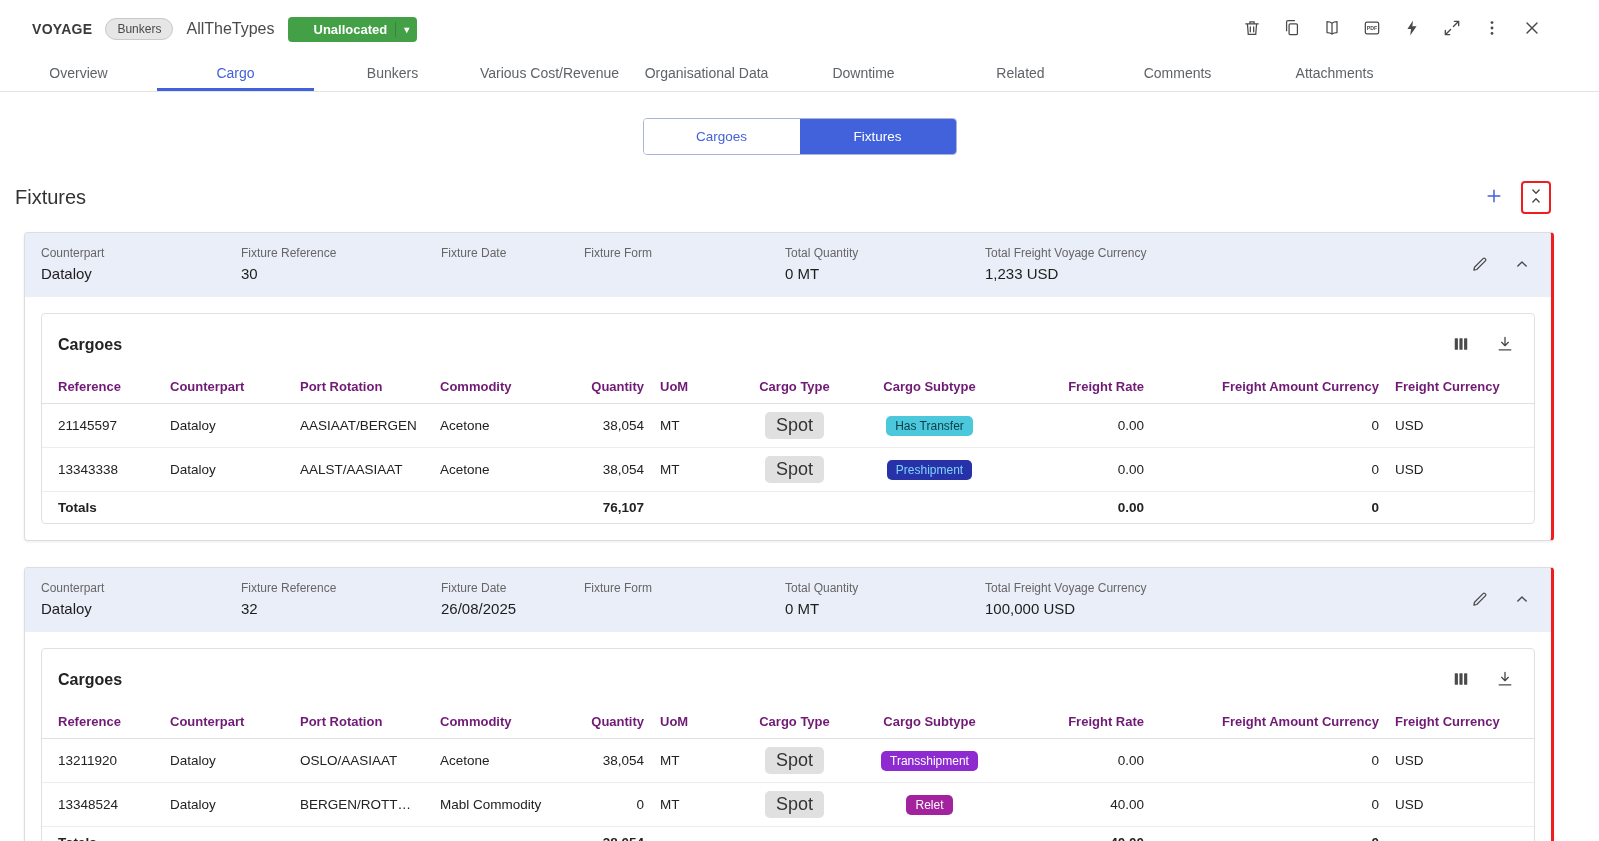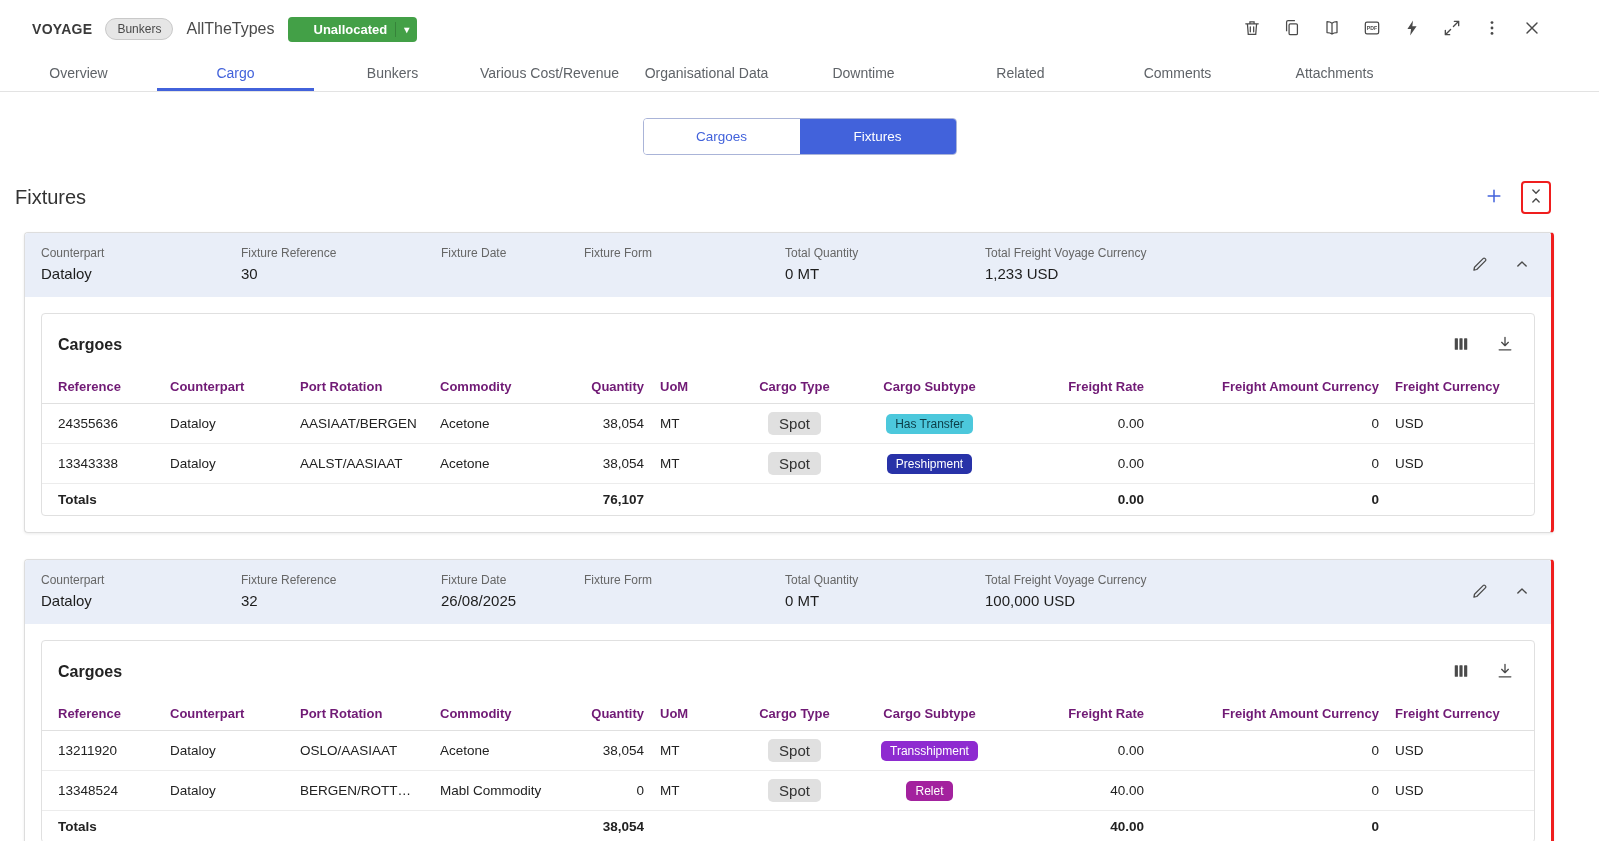--- a/index.html
+++ b/index.html
@@ -77,21 +77,21 @@
     padding:9px 8px;border-bottom:1px solid #e0e0e0;}
   td{font-size:13.5px;color:#222;padding:8px 8px;border-bottom:1px solid #ececec;
     overflow:hidden;white-space:nowrap;text-overflow:ellipsis;}
   th:first-child,td:first-child{padding-left:16px;}
   th:last-child,td:last-child{padding-right:16px;}
   .num{text-align:right;}
   .center{text-align:center;}
   tfoot td{border-bottom:none;font-weight:700;}
 
   .chip-spot{display:inline-block;background:#e0e0e0;color:#333;border-radius:5px;
-    padding:3px 11px;font-size:15px;}
+    padding:3px 11px;font-size:18px;}
   .chip-subtype{display:inline-block;border-radius:5px;padding:3px 9px;font-size:12px;
     font-weight:500;}
 </style>
 </head>
 <body>
 
 <header class="topbar">
   <div class="topbar-left">
     <span class="app-title">VOYAGE</span>
     <span class="pill">Bunkers</span>
@@ -269,42 +269,42 @@
               <th class="center">Cargo Type</th>
               <th class="center">Cargo Subtype</th>
               <th class="num">Freight Rate</th>
               <th class="num">Freight Amount Currency</th>
               <th>Freight Currency</th>
             </tr>
           </thead>
           <tbody>
 
               <tr>
-                <td>24355636</td>
+                <td>21145597</td>
                 <td>Dataloy</td>
                 <td>AASIAAT/BERGEN</td>
                 <td>Acetone</td>
                 <td class="num">38,054</td>
                 <td>MT</td>
                 <td class="center"><span class="chip-spot">Spot</span></td>
                 <td class="center"><span class="chip-subtype" style="background: rgb(76, 200, 220); color: rgb(12, 60, 70);">Has Transfer</span></td>
                 <td class="num">0.00</td>
                 <td class="num">0</td>
                 <td>USD</td>
               </tr>
 
               <tr>
                 <td>13343338</td>
                 <td>Dataloy</td>
                 <td>AALST/AASIAAT</td>
                 <td>Acetone</td>
                 <td class="num">38,054</td>
                 <td>MT</td>
                 <td class="center"><span class="chip-spot">Spot</span></td>
-                <td class="center"><span class="chip-subtype" style="background: rgb(40, 50, 168); color: #ffffff;">Preshipment</span></td>
+                <td class="center"><span class="chip-subtype" style="background: rgb(40, 50, 168); color: #7dd3fc;">Preshipment</span></td>
                 <td class="num">0.00</td>
                 <td class="num">0</td>
                 <td>USD</td>
               </tr>
             </tbody>
           <tfoot>
             <tr>
               <td>Totals</td>
               <td></td>
                 <td></td>

